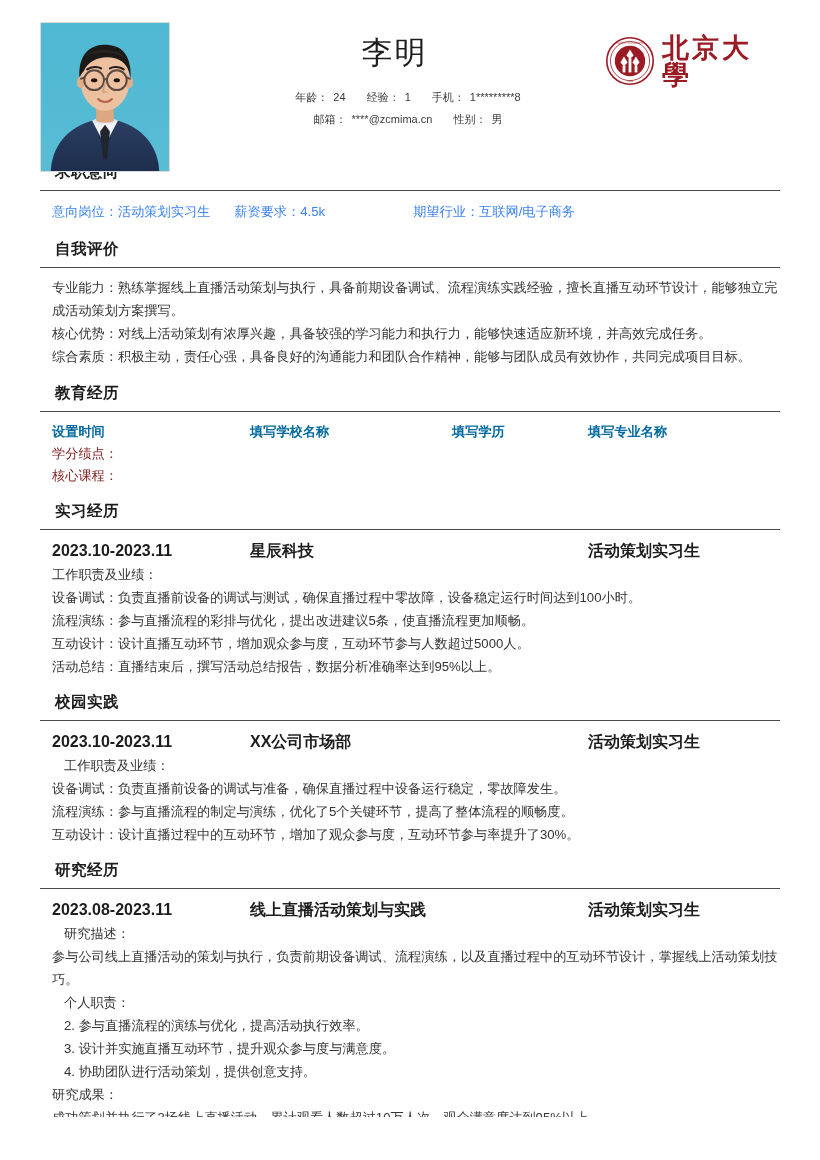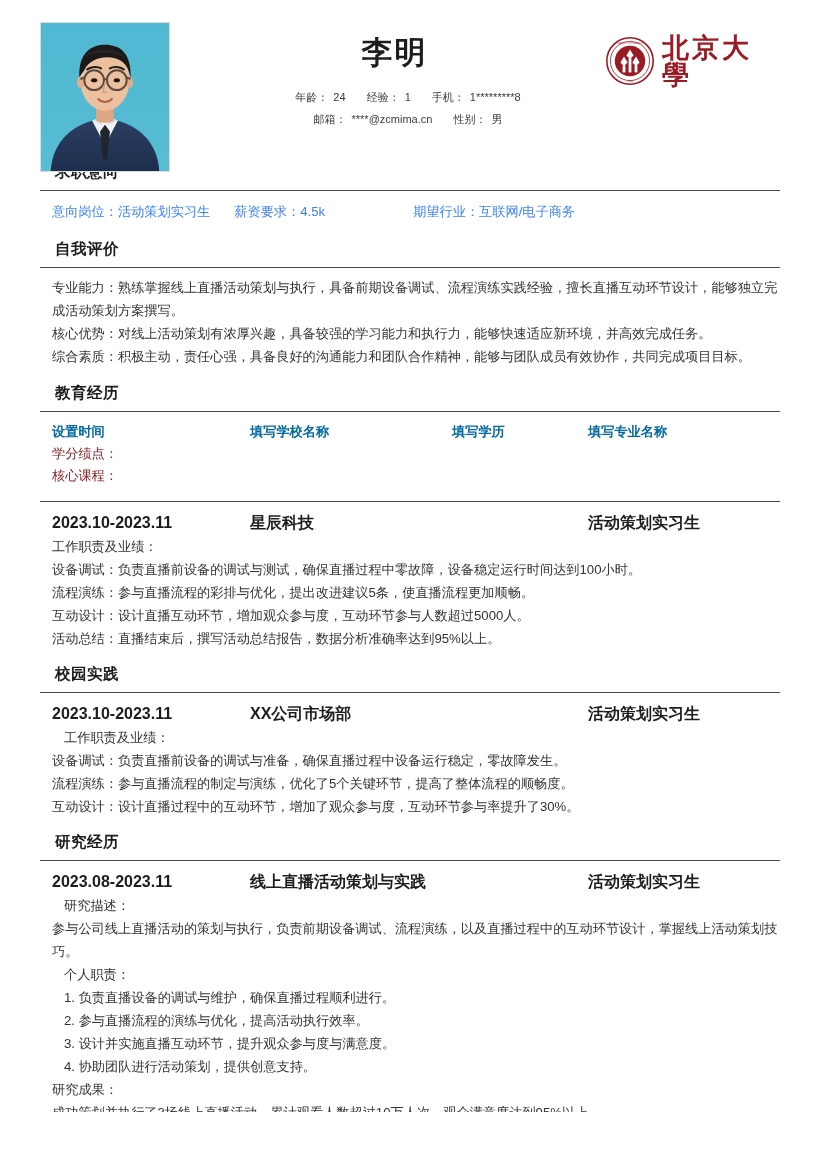--- a/index.html
+++ b/index.html
@@ -44,21 +44,21 @@
   }
   .photo svg { display:block; width:100%; height:100%; }
 
   .header-center {
     flex: 1;
     text-align: center;
     padding-top: 14px;
   }
   .person-name {
     font-size: 31px;
-    font-weight: bold;
+    font-weight: normal;
     letter-spacing: 2px;
     color: #1d1d1d;
     line-height: 1.1;
     margin-bottom: 16px;
     padding-left: 14px;
   }
   .meta-line {
     font-size: 11px;
     color: #3a3a3a;
     line-height: 2.0;
@@ -291,20 +291,21 @@
       <span class="col-1">设置时间</span>
       <span class="col-2">填写学校名称</span>
       <span class="col-3">填写学历</span>
       <span class="col-4">填写专业名称</span>
     </div>
     <div class="edu-sub">学分绩点：</div>
     <div class="edu-sub">核心课程：</div>
   </div>
 
   <div class="section" style="margin-top:14px">
+    <div class="section-title">实习经历</div>
     <div class="rule"></div>
     <div class="exp-head">
       <span class="exp-date">2023.10-2023.11</span>
       <span class="exp-org">星辰科技</span>
       <span class="exp-role">活动策划实习生</span>
     </div>
     <div class="exp-body">
       <p>工作职责及业绩：</p>
       <p>设备调试：负责直播前设备的调试与测试，确保直播过程中零故障，设备稳定运行时间达到100小时。</p>
       <p>流程演练：参与直播流程的彩排与优化，提出改进建议5条，使直播流程更加顺畅。</p>
@@ -334,21 +335,20 @@
     <div class="rule"></div>
     <div class="exp-head">
       <span class="exp-date">2023.08-2023.11</span>
       <span class="exp-org">线上直播活动策划与实践</span>
       <span class="exp-role">活动策划实习生</span>
     </div>
     <div class="exp-body">
       <p class="sub-indent">研究描述：</p>
       <p>参与公司线上直播活动的策划与执行，负责前期设备调试、流程演练，以及直播过程中的互动环节设计，掌握线上活动策划技巧。</p>
       <p class="sub-indent">个人职责：</p>
-      <p class="sub-indent">1. 负责直播设备的调试与维护，确保直播过程顺利进行。</p>
       <p class="sub-indent">2. 参与直播流程的演练与优化，提高活动执行效率。</p>
       <p class="sub-indent">3. 设计并实施直播互动环节，提升观众参与度与满意度。</p>
       <p class="sub-indent">4. 协助团队进行活动策划，提供创意支持。</p>
       <p>研究成果：</p>
       <p class="clip-last">成功策划并执行了3场线上直播活动，累计观看人数超过10万人次，观众满意度达到95%以上。</p>
     </div>
   </div>
 
 </div>
 

